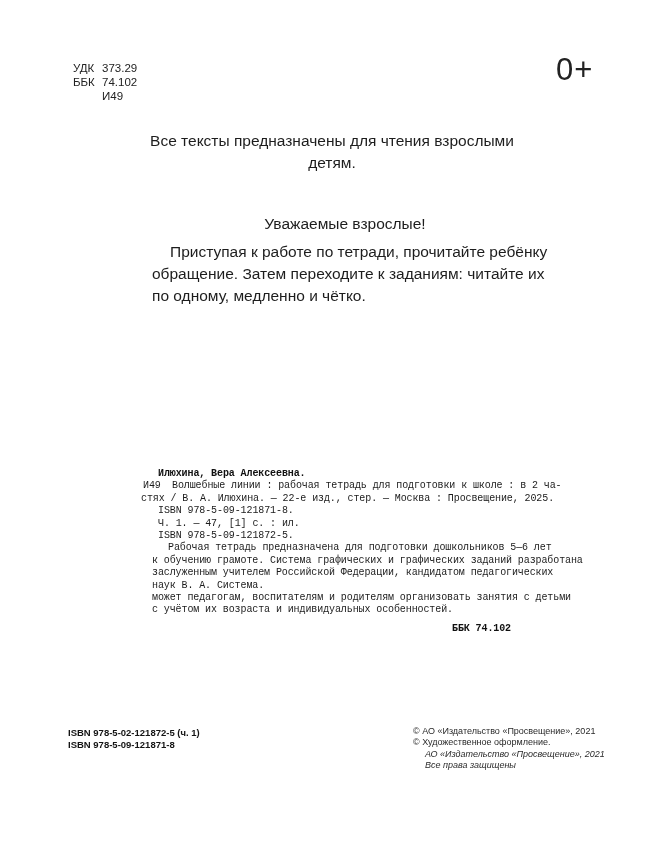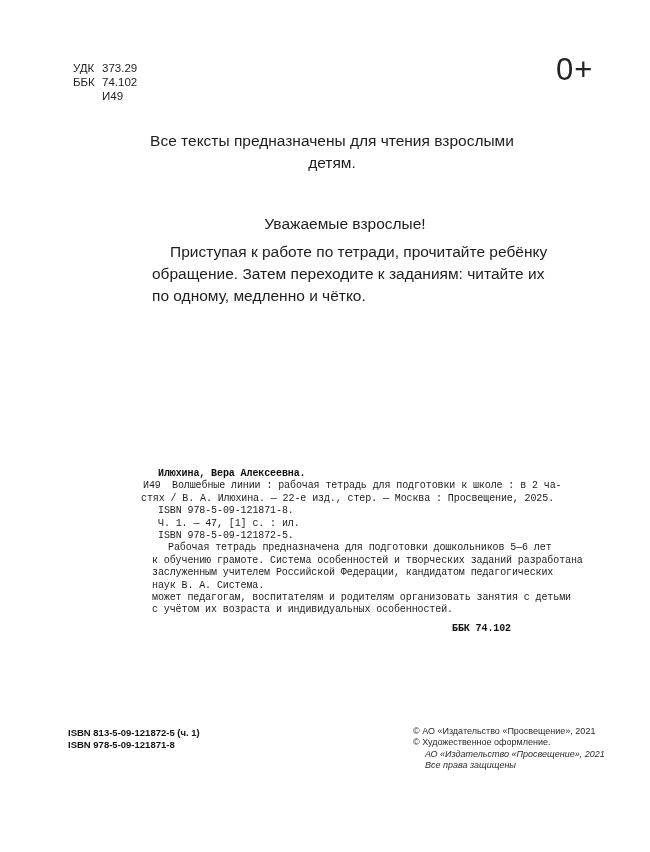--- a/index.html
+++ b/index.html
@@ -84,34 +84,34 @@
     <span class="card-code">И49</span>
     <span>Волшебные линии : рабочая тетрадь для подготовки к школе : в 2 ча-</span>
   </div>
   <div class="line">стях / В. А. Илюхина. — 22-е изд., стер. — Москва : Просвещение, 2025.</div>
   <div class="line card-indent">ISBN 978-5-09-121871-8.</div>
   <div class="line card-indent">Ч. 1. — 47, [1] с. : ил.</div>
   <div class="line card-indent">ISBN 978-5-09-121872-5.</div>
 
   <div class="anno">
     <div class="line anno-first">Рабочая тетрадь предназначена для подготовки дошкольников 5—6 лет</div>
-    <div class="line">к обучению грамоте. Система особенностей и творческих заданий разработана</div>
+    <div class="line">к обучению грамоте. Система графических и графических заданий разработана</div>
     <div class="line">заслуженным учителем Российской Федерации, кандидатом педагогических</div>
     <div class="line">наук В. А. Система.</div>
     <div class="line">может педагогам, воспитателям и родителям организовать занятия с детьми</div>
     <div class="line">с учётом их возраста и индивидуальных особенностей.</div>
   </div>
 
   <div class="udk-block">
     <div>ББК 74.102</div>
   </div>
 </div>
 
 <div class="abs footer-isbn">
-  <div>ISBN 813-5-09-121872-5 (ч. 1)</div>
+  <div>ISBN 978-5-02-121872-5 (ч. 1)</div>
   <div>ISBN 978-5-09-121871-8</div>
 </div>
 
 <div class="abs footer-copy">
   <div>© АО «Издательство «Просвещение», 2021</div>
   <div>© Художественное оформление.</div>
   <div class="indent12">АО «Издательство «Просвещение», 2021</div>
   <div class="indent12">Все права защищены</div>
 </div>
 

